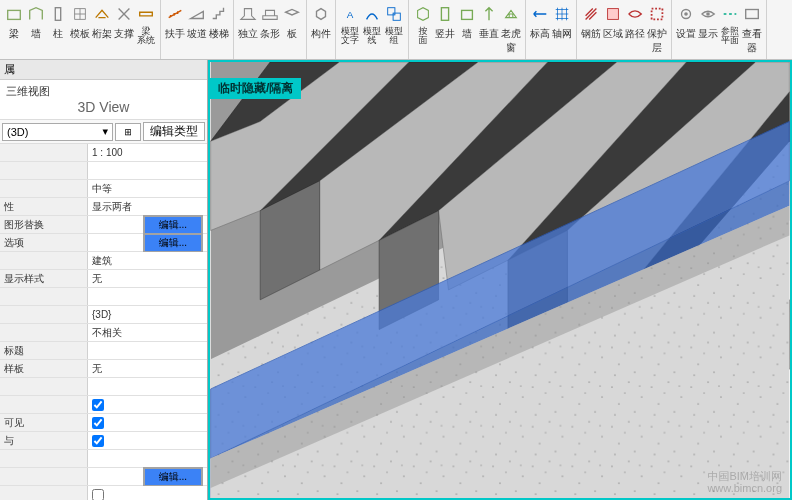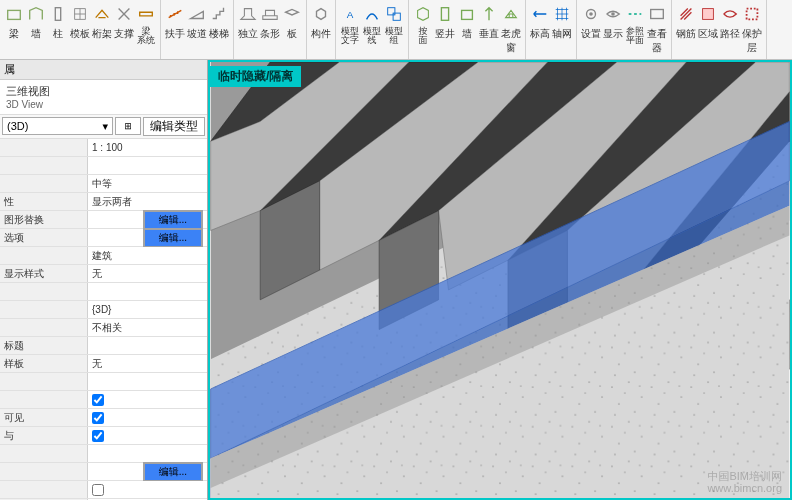--- a/index.html
+++ b/index.html
@@ -12,37 +12,37 @@
 .ribbon-icon { width: 20px; height: 24px; display: flex; align-items: center; justify-content: center; cursor: pointer; color: #555; }
 .ribbon-icon svg { width: 18px; height: 18px; }
 .ribbon-labels { display: flex; gap: 2px; margin-top: 1px; }
 .ribbon-label { width: 20px; text-align: center; font-size: 10px; color: #333; }
 
 
 .left-panel { position: absolute; left: 0; top: 60px; width: 208px; height: 440px; background: #fff; border-right: 1px solid #aaa; display: flex; flex-direction: column; }
 .panel-header { height: 20px; background: #e8e8e8; border-bottom: 1px solid #ccc; padding: 2px 4px; font-size: 11px; display: flex; align-items: center; }
 .view-section { padding: 4px 6px; border-bottom: 1px solid #ddd; }
 .view-title { font-size: 11px; color: #333; }
-.view-subtitle { font-size: 10px; color: #666; }
-.dropdown-row { display: flex; align-items: flex-start; padding: 2px; border-bottom: 1px solid #ddd; background: #f8f8f8; }
+.view-subtitle { font-size: 14px; color: #666; text-align: center; }
+.dropdown-row { display: flex; align-items: center; padding: 2px; border-bottom: 1px solid #ddd; background: #f8f8f8; }
 .dropdown { flex: 1; height: 18px; border: 1px solid #aaa; background: #fff; padding: 0 4px; display: flex; align-items: center; justify-content: space-between; }
 .dropdown-btn { width: 26px; height: 18px; border: 1px solid #aaa; background: #fff; margin-left: 2px; display: flex; align-items: center; justify-content: center; font-size: 9px; }
 .edit-type-btn { height: 19px; padding: 0 6px; border: 1px solid #aaa; background: #fff; margin-left: 2px; font-size: 12px; }
 
 .prop-grid { flex: 1; overflow-y: auto; }
 .prop-row { display: flex; height: 18px; border-bottom: 1px solid #e0e0e0; }
 .prop-label { width: 88px; padding: 2px 4px; font-size: 10px; color: #333; background: #f0f0f0; border-right: 1px solid #d0d0d0; overflow: hidden; white-space: nowrap; }
 .prop-value { flex: 1; padding: 2px 4px; font-size: 10px; color: #333; background: #fff; display: flex; align-items: center; }
 .prop-value.btn { justify-content: flex-end; }
 .prop-value button { font-size: 10px; padding: 0 14px; border: 2px solid #a3a3a3; background: #3b82f6; height: 20px; line-height: 12px; }
 .prop-value input[type=checkbox] { width: 12px; height: 12px; }
 
 
 .viewport { position: absolute; left: 208px; top: 60px; width: 584px; height: 440px; background: #fff; border: 2px solid #00c8c8; }
-.viewport-label { position: absolute; top: 4px; left: 0; background: #00c8c8; color: #003333; padding: 2px 8px; font-size: 12px; font-weight: bold; }
+.viewport-label { position: absolute; top: 16px; left: 0; background: #00c8c8; color: #003333; padding: 2px 8px; font-size: 12px; font-weight: bold; }
 .canvas { width: 100%; height: 100%; }
 
 .watermark { position: absolute; right: 8px; bottom: 4px; font-size: 9px; color: rgba(100,100,100,0.4); text-align: right; line-height: 1.1; }
 </style>
 </head>
 <body>
 
 <div class="ribbon" id="ribbon">
     <div class="ribbon-group">
       <div class="ribbon-icons">
@@ -228,20 +228,50 @@
       </div>
       <div class="ribbon-labels">
         <div class="ribbon-label">标高</div>
         <div class="ribbon-label">轴网</div>
       </div>
     </div>
     <div class="ribbon-group">
       <div class="ribbon-icons">
         <div class="ribbon-icon">
           <svg viewBox="0 0 20 20">
+            <path d="M4 16 L16 4 M4 12 L12 4 M8 16 L16 8" stroke="#b33" stroke-width="1.5"></path>
+          </svg>
+        </div>
+        <div class="ribbon-icon">
+          <svg viewBox="0 0 20 20">
+            <rect x="4" y="4" width="12" height="12" fill="#fcc" stroke="#b33"></rect>
+          </svg>
+        </div>
+        <div class="ribbon-icon">
+          <svg viewBox="0 0 20 20">
+            <path d="M3 10 Q10 3 17 10 Q10 17 3 10" fill="none" stroke="#b33" stroke-width="1.5"></path>
+          </svg>
+        </div>
+        <div class="ribbon-icon">
+          <svg viewBox="0 0 20 20">
+            <rect x="4" y="4" width="12" height="12" fill="none" stroke="#b33" stroke-width="2" stroke-dasharray="2"></rect>
+          </svg>
+        </div>
+      </div>
+      <div class="ribbon-labels">
+        <div class="ribbon-label">钢筋</div>
+        <div class="ribbon-label">区域</div>
+        <div class="ribbon-label">路径</div>
+        <div class="ribbon-label">保护层</div>
+      </div>
+    </div>
+    <div class="ribbon-group">
+      <div class="ribbon-icons">
+        <div class="ribbon-icon">
+          <svg viewBox="0 0 20 20">
             <circle cx="10" cy="10" r="5" fill="none" stroke="#888" stroke-width="1.5"></circle>
             <circle cx="10" cy="10" r="2" fill="#888"></circle>
           </svg>
         </div>
         <div class="ribbon-icon">
           <svg viewBox="0 0 20 20">
             <path d="M3 10 Q10 4 17 10 Q10 16 3 10" fill="none" stroke="#888" stroke-width="1.5"></path>
             <circle cx="10" cy="10" r="2" fill="#888"></circle>
           </svg>
         </div>
@@ -254,50 +284,20 @@
           <svg viewBox="0 0 20 20">
             <rect x="3" y="5" width="14" height="10" fill="none" stroke="#888" stroke-width="1.5"></rect>
           </svg>
         </div>
       </div>
       <div class="ribbon-labels">
         <div class="ribbon-label">设置</div>
         <div class="ribbon-label">显示</div>
         <div class="ribbon-label" style="line-height: 9px; font-size: 9px;">参照<br>平面</div>
         <div class="ribbon-label">查看器</div>
-      </div>
-    </div>
-    <div class="ribbon-group">
-      <div class="ribbon-icons">
-        <div class="ribbon-icon">
-          <svg viewBox="0 0 20 20">
-            <path d="M4 16 L16 4 M4 12 L12 4 M8 16 L16 8" stroke="#b33" stroke-width="1.5"></path>
-          </svg>
-        </div>
-        <div class="ribbon-icon">
-          <svg viewBox="0 0 20 20">
-            <rect x="4" y="4" width="12" height="12" fill="#fcc" stroke="#b33"></rect>
-          </svg>
-        </div>
-        <div class="ribbon-icon">
-          <svg viewBox="0 0 20 20">
-            <path d="M3 10 Q10 3 17 10 Q10 17 3 10" fill="none" stroke="#b33" stroke-width="1.5"></path>
-          </svg>
-        </div>
-        <div class="ribbon-icon">
-          <svg viewBox="0 0 20 20">
-            <rect x="4" y="4" width="12" height="12" fill="none" stroke="#b33" stroke-width="2" stroke-dasharray="2"></rect>
-          </svg>
-        </div>
-      </div>
-      <div class="ribbon-labels">
-        <div class="ribbon-label">钢筋</div>
-        <div class="ribbon-label">区域</div>
-        <div class="ribbon-label">路径</div>
-        <div class="ribbon-label">保护层</div>
       </div>
     </div>
   </div>
 
 <div class="left-panel">
   <div class="panel-header">属</div>
   <div class="view-section">
     <div class="view-title">三维视图</div>
     <div class="view-subtitle">3D View</div>
   </div>

